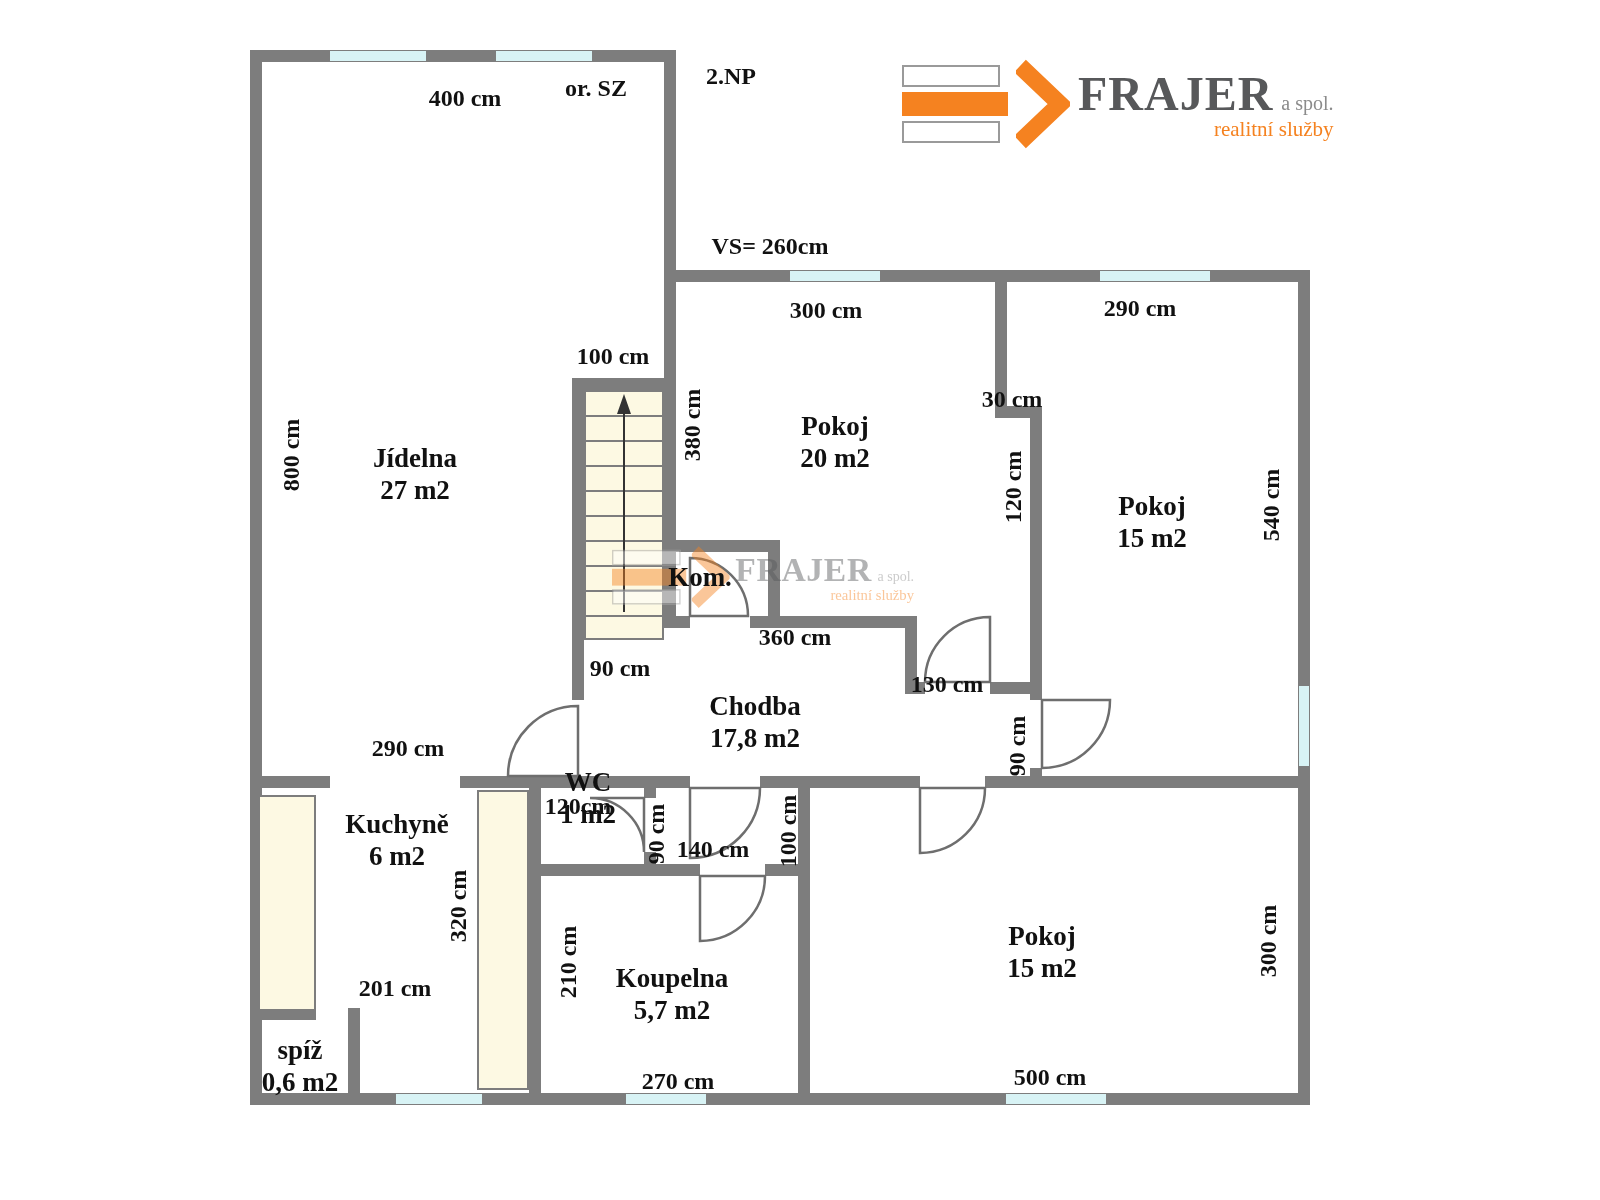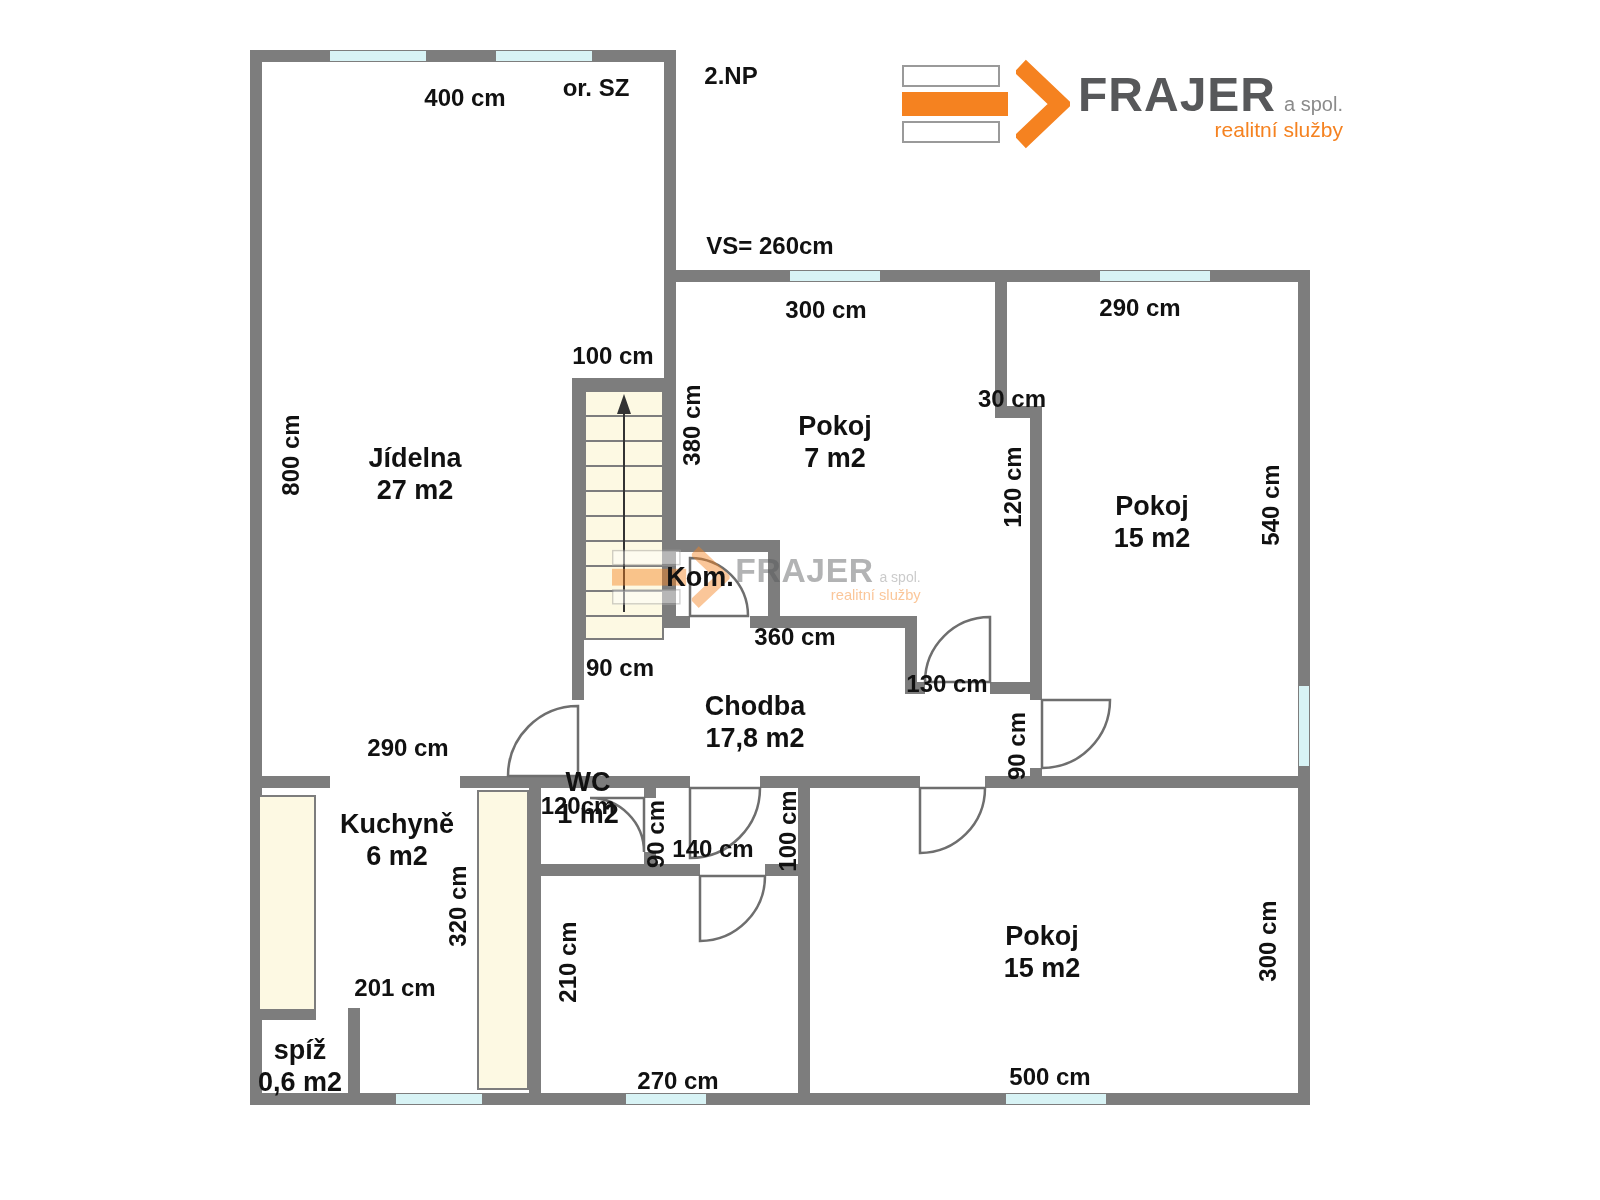--- a/index.html
+++ b/index.html
@@ -1,19 +1,19 @@
 <!DOCTYPE html>
 <html><head>
 <meta charset="utf-8">
 <style>
   * { margin:0; padding:0; box-sizing:border-box; }
   html,body { background:#ffffff; }
   .canvas {
     position:relative; width:1600px; height:1200px; background:#ffffff;
-    overflow:hidden; font-family:Liberation Sans, sans-serif; color:#111;
+    overflow:hidden; font-family:Liberation Serif, serif; color:#111;
   }
   
   .w    { position:absolute; background:#7d7d7d; z-index:2; }
   .win  { position:absolute; background:#d8f3f5; z-index:3; }
   .furn { position:absolute; background:#fdf9e3; border:2px solid #7d7d7d; z-index:2; }
   .stairs {
     position:absolute; left:584px; top:390px; width:80px; height:250px;
     border:2px solid #7d7d7d; background-color:#fdf9e3;
     background-image:repeating-linear-gradient(to bottom, transparent 0 23px, #7d7d7d 23px 25px);
     z-index:1;
@@ -138,37 +138,41 @@
   <div class="dim" style="left:678px;top:1081px">270 cm</div>
   <div class="dim" style="left:1050px;top:1077px">500 cm</div>
   <div class="dim v" style="left:1268px;top:941px">300 cm</div>
 
   <div class="room-label" style="left:415px;top:474px">
     <div>Jídelna</div>
       <div>27 m2</div>
   </div>
   <div class="room-label" style="left:835px;top:442px">
     <div>Pokoj</div>
-      <div>7 m2</div>
+      <div>20 m2</div>
   </div>
   <div class="room-label" style="left:1152px;top:522px">
     <div>Pokoj</div>
       <div>15 m2</div>
   </div>
   <div class="room-label" style="left:755px;top:722px">
     <div>Chodba</div>
       <div>17,8 m2</div>
   </div>
   <div class="room-label" style="left:397px;top:840px">
     <div>Kuchyně</div>
       <div>6 m2</div>
   </div>
   <div class="room-label" style="left:588px;top:798px">
     <div>WC</div>
       <div>1 m2</div>
+  </div>
+  <div class="room-label" style="left:672px;top:994px">
+    <div>Koupelna</div>
+      <div>5,7 m2</div>
   </div>
   <div class="room-label" style="left:1042px;top:952px">
     <div>Pokoj</div>
       <div>15 m2</div>
   </div>
   <div class="room-label" style="left:300px;top:1066px">
     <div>spíž</div>
       <div>0,6 m2</div>
   </div>
   <div class="room-label" style="left:700px;top:577px">

